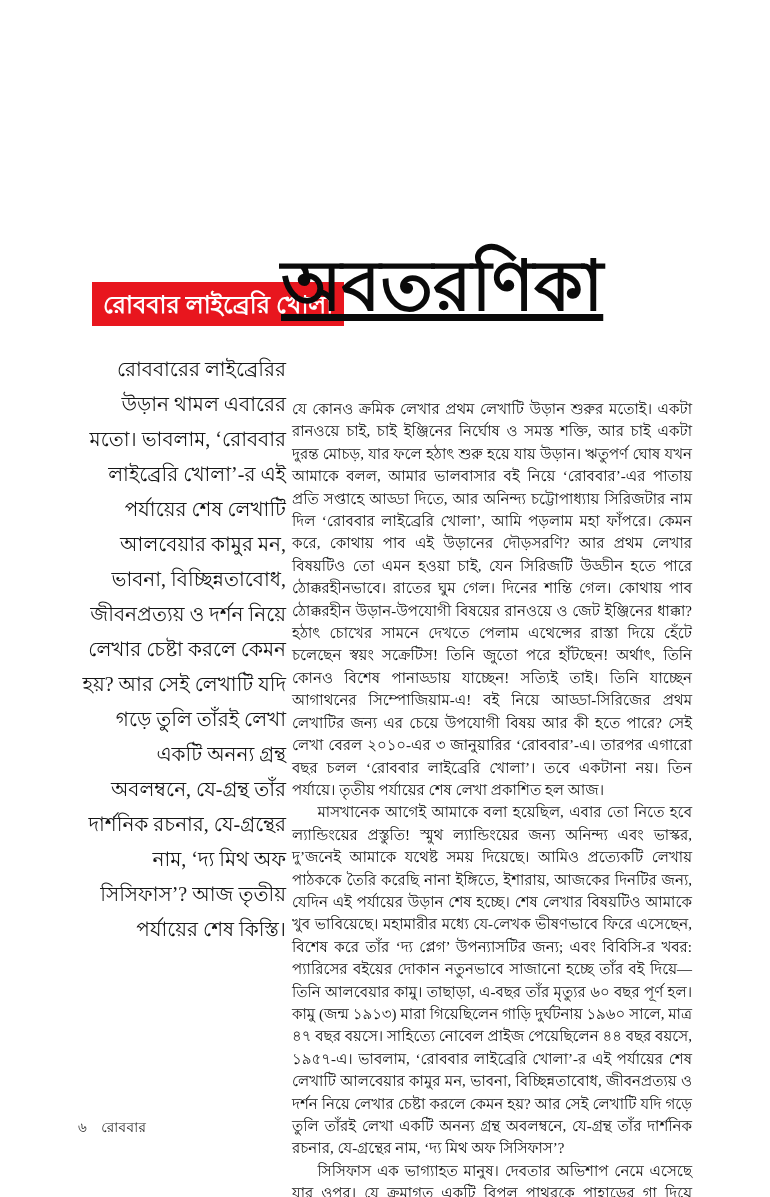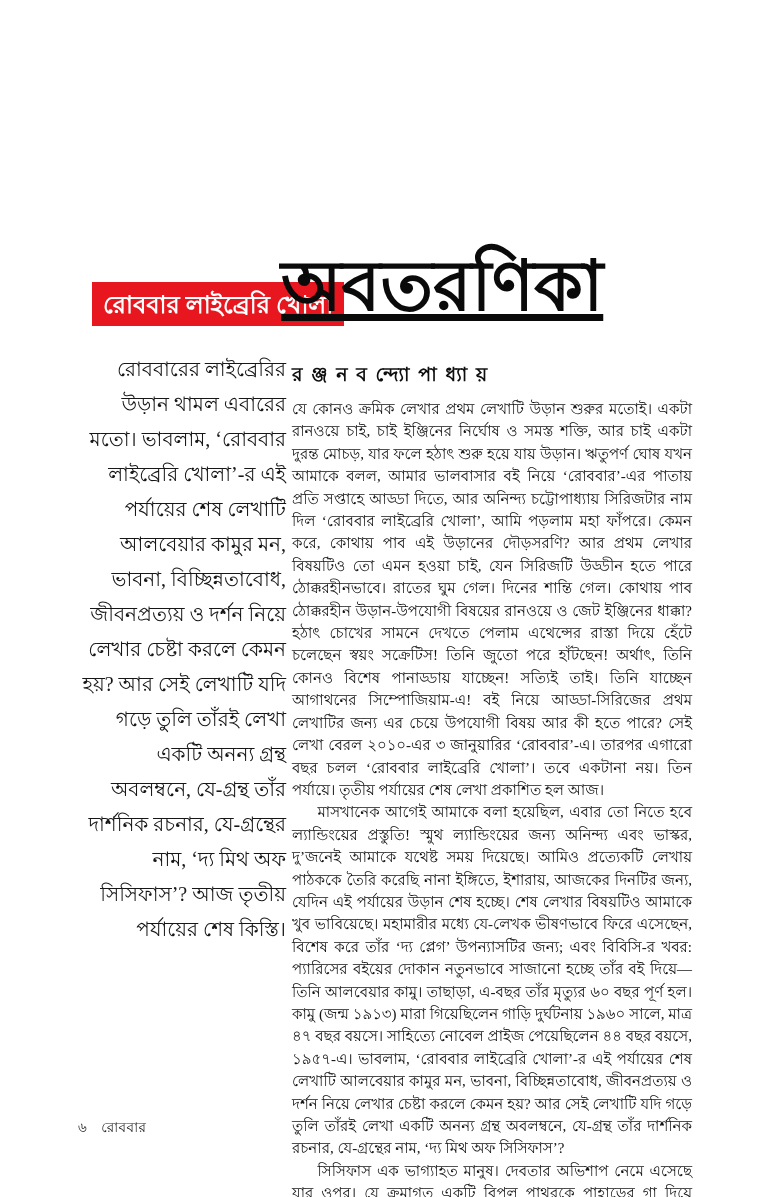--- a/index.html
+++ b/index.html
@@ -89,21 +89,20 @@
 </style>
 </head>
 <body>
 
 <div class="page">
 
   <div class="kicker">রোববার লাইব্রেরি খোলা</div>
 
   <h1 class="headline" style="margin:0; font-weight:bold;">অবতরণিকা</h1>
 
-  <div class="byline">র ঞ্জ ন  ব ন্দ্যো পা ধ্যা য়</div>
 
   <div class="deck">রোববারের লাইব্রেরির উড়ান থামল এবারের মতো। ভাবলাম, ‘রোববার লাইব্রেরি খোলা’-র এই পর্যায়ের শেষ লেখাটি আলবেয়ার কামুর মন, ভাবনা, বিচ্ছিন্নতাবোধ, জীবনপ্রত্যয় ও দর্শন নিয়ে লেখার চেষ্টা করলে কেমন হয়? আর সেই লেখাটি যদি গড়ে তুলি তাঁরই লেখা একটি অনন্য গ্রন্থ অবলম্বনে, যে-গ্রন্থ তাঁর দার্শনিক রচনার, যে-গ্রন্থের নাম, ‘দ্য মিথ অফ সিসিফাস’? আজ তৃতীয় পর্যায়ের শেষ কিস্তি।</div>
 
   <div class="body-col">
     <p>যে কোনও ক্রমিক লেখার প্রথম লেখাটি উড়ান শুরুর মতোই। একটা রানওয়ে চাই, চাই ইঞ্জিনের নির্ঘোষ ও সমস্ত শক্তি, আর চাই একটা দুরন্ত মোচড়, যার ফলে হঠাৎ শুরু হয়ে যায় উড়ান। ঋতুপর্ণ ঘোষ যখন আমাকে বলল, আমার ভালবাসার বই নিয়ে ‘রোববার’-এর পাতায় প্রতি সপ্তাহে আড্ডা দিতে, আর অনিন্দ্য চট্টোপাধ্যায় সিরিজটার নাম দিল ‘রোববার লাইব্রেরি খোলা’, আমি পড়লাম মহা ফাঁপরে। কেমন করে, কোথায় পাব এই উড়ানের দৌড়সরণি? আর প্রথম লেখার বিষয়টিও তো এমন হওয়া চাই, যেন সিরিজটি উড্ডীন হতে পারে ঠোক্করহীনভাবে। রাতের ঘুম গেল। দিনের শান্তি গেল। কোথায় পাব ঠোক্করহীন উড়ান-উপযোগী বিষয়ের রানওয়ে ও জেট ইঞ্জিনের ধাক্কা? হঠাৎ চোখের সামনে দেখতে পেলাম এথেন্সের রাস্তা দিয়ে হেঁটে চলেছেন স্বয়ং সক্রেটিস! তিনি জুতো পরে হাঁটছেন! অর্থাৎ, তিনি কোনও বিশেষ পানাড্ডায় যাচ্ছেন! সত্যিই তাই। তিনি যাচ্ছেন আগাথনের সিম্পোজিয়াম-এ! বই নিয়ে আড্ডা-সিরিজের প্রথম লেখাটির জন্য এর চেয়ে উপযোগী বিষয় আর কী হতে পারে? সেই লেখা বেরল ২০১০-এর ৩ জানুয়ারির ‘রোববার’-এ। তারপর এগারো বছর চলল ‘রোববার লাইব্রেরি খোলা’। তবে একটানা নয়। তিন পর্যায়ে। তৃতীয় পর্যায়ের শেষ লেখা প্রকাশিত হল আজ।</p>
     <p>মাসখানেক আগেই আমাকে বলা হয়েছিল, এবার তো নিতে হবে ল্যান্ডিংয়ের প্রস্তুতি! স্মুথ ল্যান্ডিংয়ের জন্য অনিন্দ্য এবং ভাস্কর, দু’জনেই আমাকে যথেষ্ট সময় দিয়েছে। আমিও প্রত্যেকটি লেখায় পাঠককে তৈরি করেছি নানা ইঙ্গিতে, ইশারায়, আজকের দিনটির জন্য, যেদিন এই পর্যায়ের উড়ান শেষ হচ্ছে। শেষ লেখার বিষয়টিও আমাকে খুব ভাবিয়েছে। মহামারীর মধ্যে যে-লেখক ভীষণভাবে ফিরে এসেছেন, বিশেষ করে তাঁর ‘দ্য প্লেগ’ উপন্যাসটির জন্য; এবং বিবিসি-র খবর: প্যারিসের বইয়ের দোকান নতুনভাবে সাজানো হচ্ছে তাঁর বই দিয়ে— তিনি আলবেয়ার কামু। তাছাড়া, এ-বছর তাঁর মৃত্যুর ৬০ বছর পূর্ণ হল। কামু (জন্ম ১৯১৩) মারা গিয়েছিলেন গাড়ি দুর্ঘটনায় ১৯৬০ সালে, মাত্র ৪৭ বছর বয়সে। সাহিত্যে নোবেল প্রাইজ পেয়েছিলেন ৪৪ বছর বয়সে, ১৯৫৭-এ। ভাবলাম, ‘রোববার লাইব্রেরি খোলা’-র এই পর্যায়ের শেষ লেখাটি আলবেয়ার কামুর মন, ভাবনা, বিচ্ছিন্নতাবোধ, জীবনপ্রত্যয় ও দর্শন নিয়ে লেখার চেষ্টা করলে কেমন হয়? আর সেই লেখাটি যদি গড়ে তুলি তাঁরই লেখা একটি অনন্য গ্রন্থ অবলম্বনে, যে-গ্রন্থ তাঁর দার্শনিক রচনার, যে-গ্রন্থের নাম, ‘দ্য মিথ অফ সিসিফাস’?</p>
     <p>সিসিফাস এক ভাগ্যাহত মানুষ। দেবতার অভিশাপ নেমে এসেছে যার ওপর। যে ক্রমাগত একটি বিপুল পাথরকে পাহাড়ের গা দিয়ে গড়িয়ে-গড়িয়ে ওপরে তুলে একেবারে শৃঙ্গে পৌঁছে দেওয়ার দায়িত্ব পালন করছে। এবং প্রতিবার শৃঙ্গের খুব কাছে যেতেই পাথরটা তার হাত থেকে পিছলে বেরিয়ে নেমে যাচ্ছে একেবারে পাহাড়ের পাদদেশে। সেখান থেকে আবার পাথরটাকে ওপরে নিয়ে যাচ্ছে সিসিফাস। এমনই চলছে অনন্তকাল। এই হল মানুষের জীবন। সিসিফাস এক প্রতীকমাত্র— মানব-জীবনের অসহায় যন্ত্রণার প্রতীক। আলবেয়ার কামু বলছেন, কী অর্থহীন এই জীবন! জীবনের কোনও অর্থ হয় না। অস্তিত্বের মানে খোঁজা, অর্থ সন্ধান বাতুলতা।</p>
 
   </div>
 

